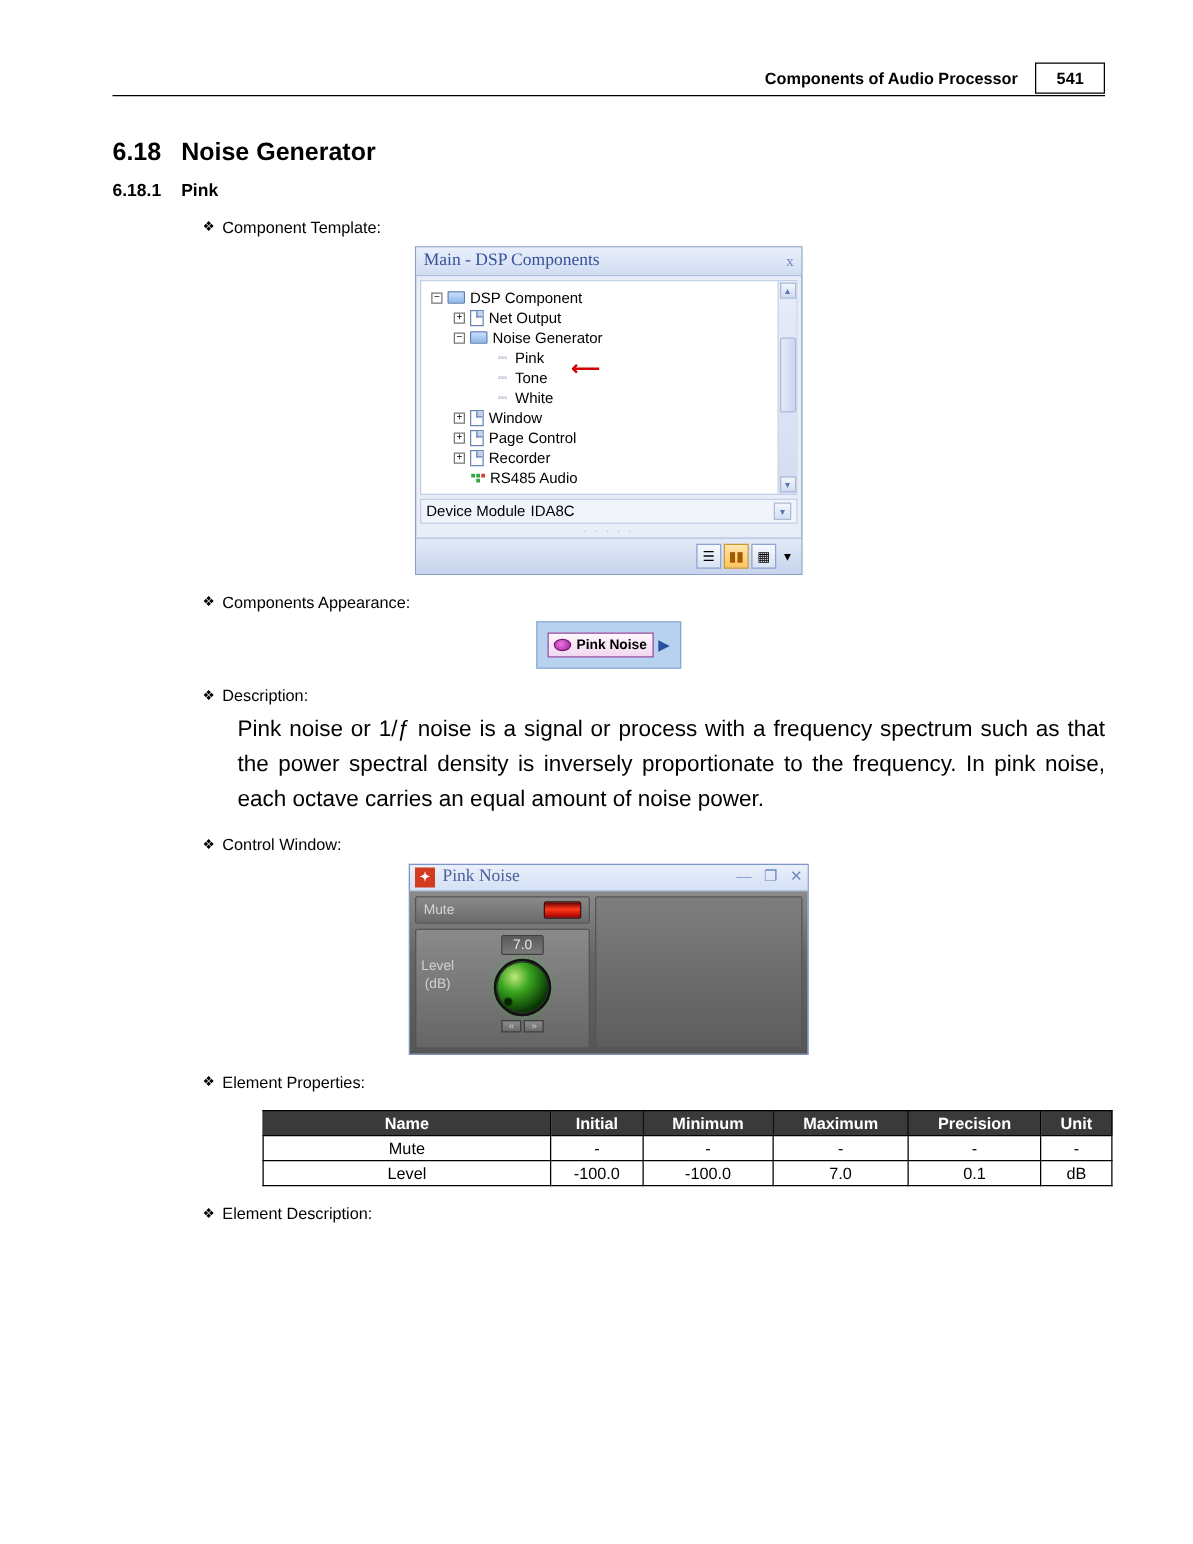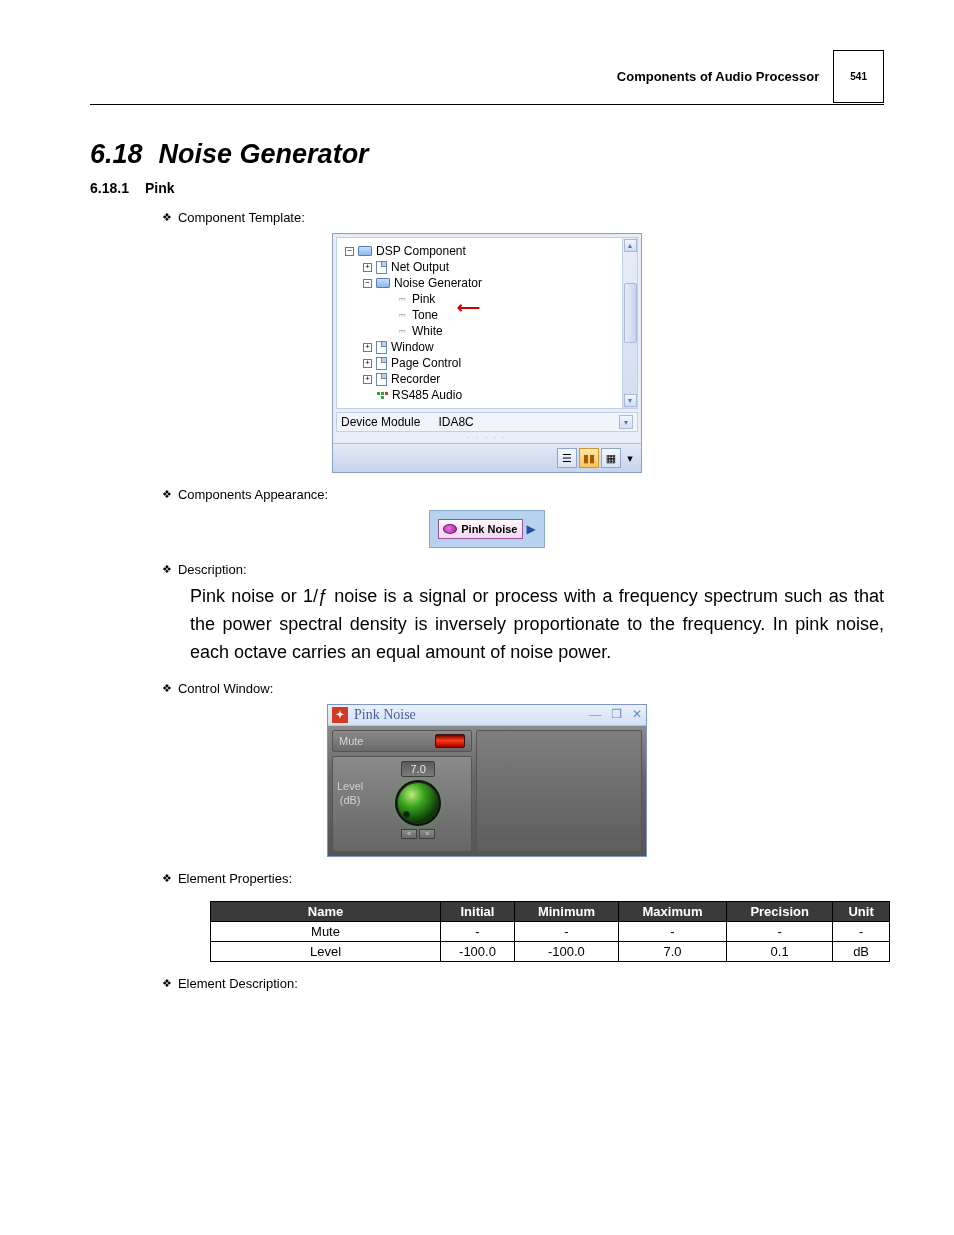--- a/index.html
+++ b/index.html
@@ -22,31 +22,30 @@
     justify-content: flex-end;
     align-items: center;
     gap: 14px;
     border-bottom: 1.5px solid #000;
     padding-bottom: 2px;
     font-weight: bold;
   }
   .header-title { font-size: 13px; }
   .page-number {
     border: 1px solid #000;
-    padding: 20px 16px;
-    font-size: 10px;
+    padding: 4px 16px;
+    font-size: 13px;
     margin-bottom: -1px;
   }
   .section-h1 {
     margin: 34px 0 6px 0;
-    font-size: 27px;
+    font-size: 20px;
     font-weight: bold;
     display: flex;
     gap: 16px;
-    font-style: italic;
   }
   .section-h2 {
     margin: 10px 0 14px 0;
     font-size: 14px;
     font-weight: bold;
     display: flex;
     gap: 16px;
   }
   .bullet-row {
     display: flex;
@@ -193,21 +192,21 @@
     width:13px;height:60px;
     background: linear-gradient(90deg,#e5ecf9,#c8d5ee);
     border:1px solid #a9bad9;
     border-radius:2px;
     margin-top: 30px;
   }
   .dsp-scroll .strack { flex:1; }
   .dsp-device-row {
     display:flex;
     align-items:center;
-    gap:16px;
+    gap:2px;
     margin:0 3px;
     background:#f1f4fb;
     border:1px solid #c2cfe6;
     padding:2px 4px;
     font-size:12px;
   }
   .dsp-device-row .combo {
     flex:1;
     margin-left:2px;
     display:flex;
@@ -424,20 +423,24 @@
     <span>Pink</span>
   </div>
 
   <div class="bullet-row">
       <span class="diamond">❖</span>
       <span>Component Template:</span>
     </div>
 
   <div class="figure-center">
     <div class="dsp-panel">
+      <div class="dsp-titlebar">
+        <span>Main - DSP Components</span>
+        <span class="dsp-close">x</span>
+      </div>
       <div class="dsp-tree-wrap">
         <div class="dsp-tree">
           <div class="tree-row l0">
               <span class="exp">−</span>
               <span class="tree-ico ico-folder"></span>
               <span>DSP Component</span>
             </div>
           <div class="tree-row l1">
               <span class="exp">+</span>
               <span class="tree-ico ico-page"></span>

